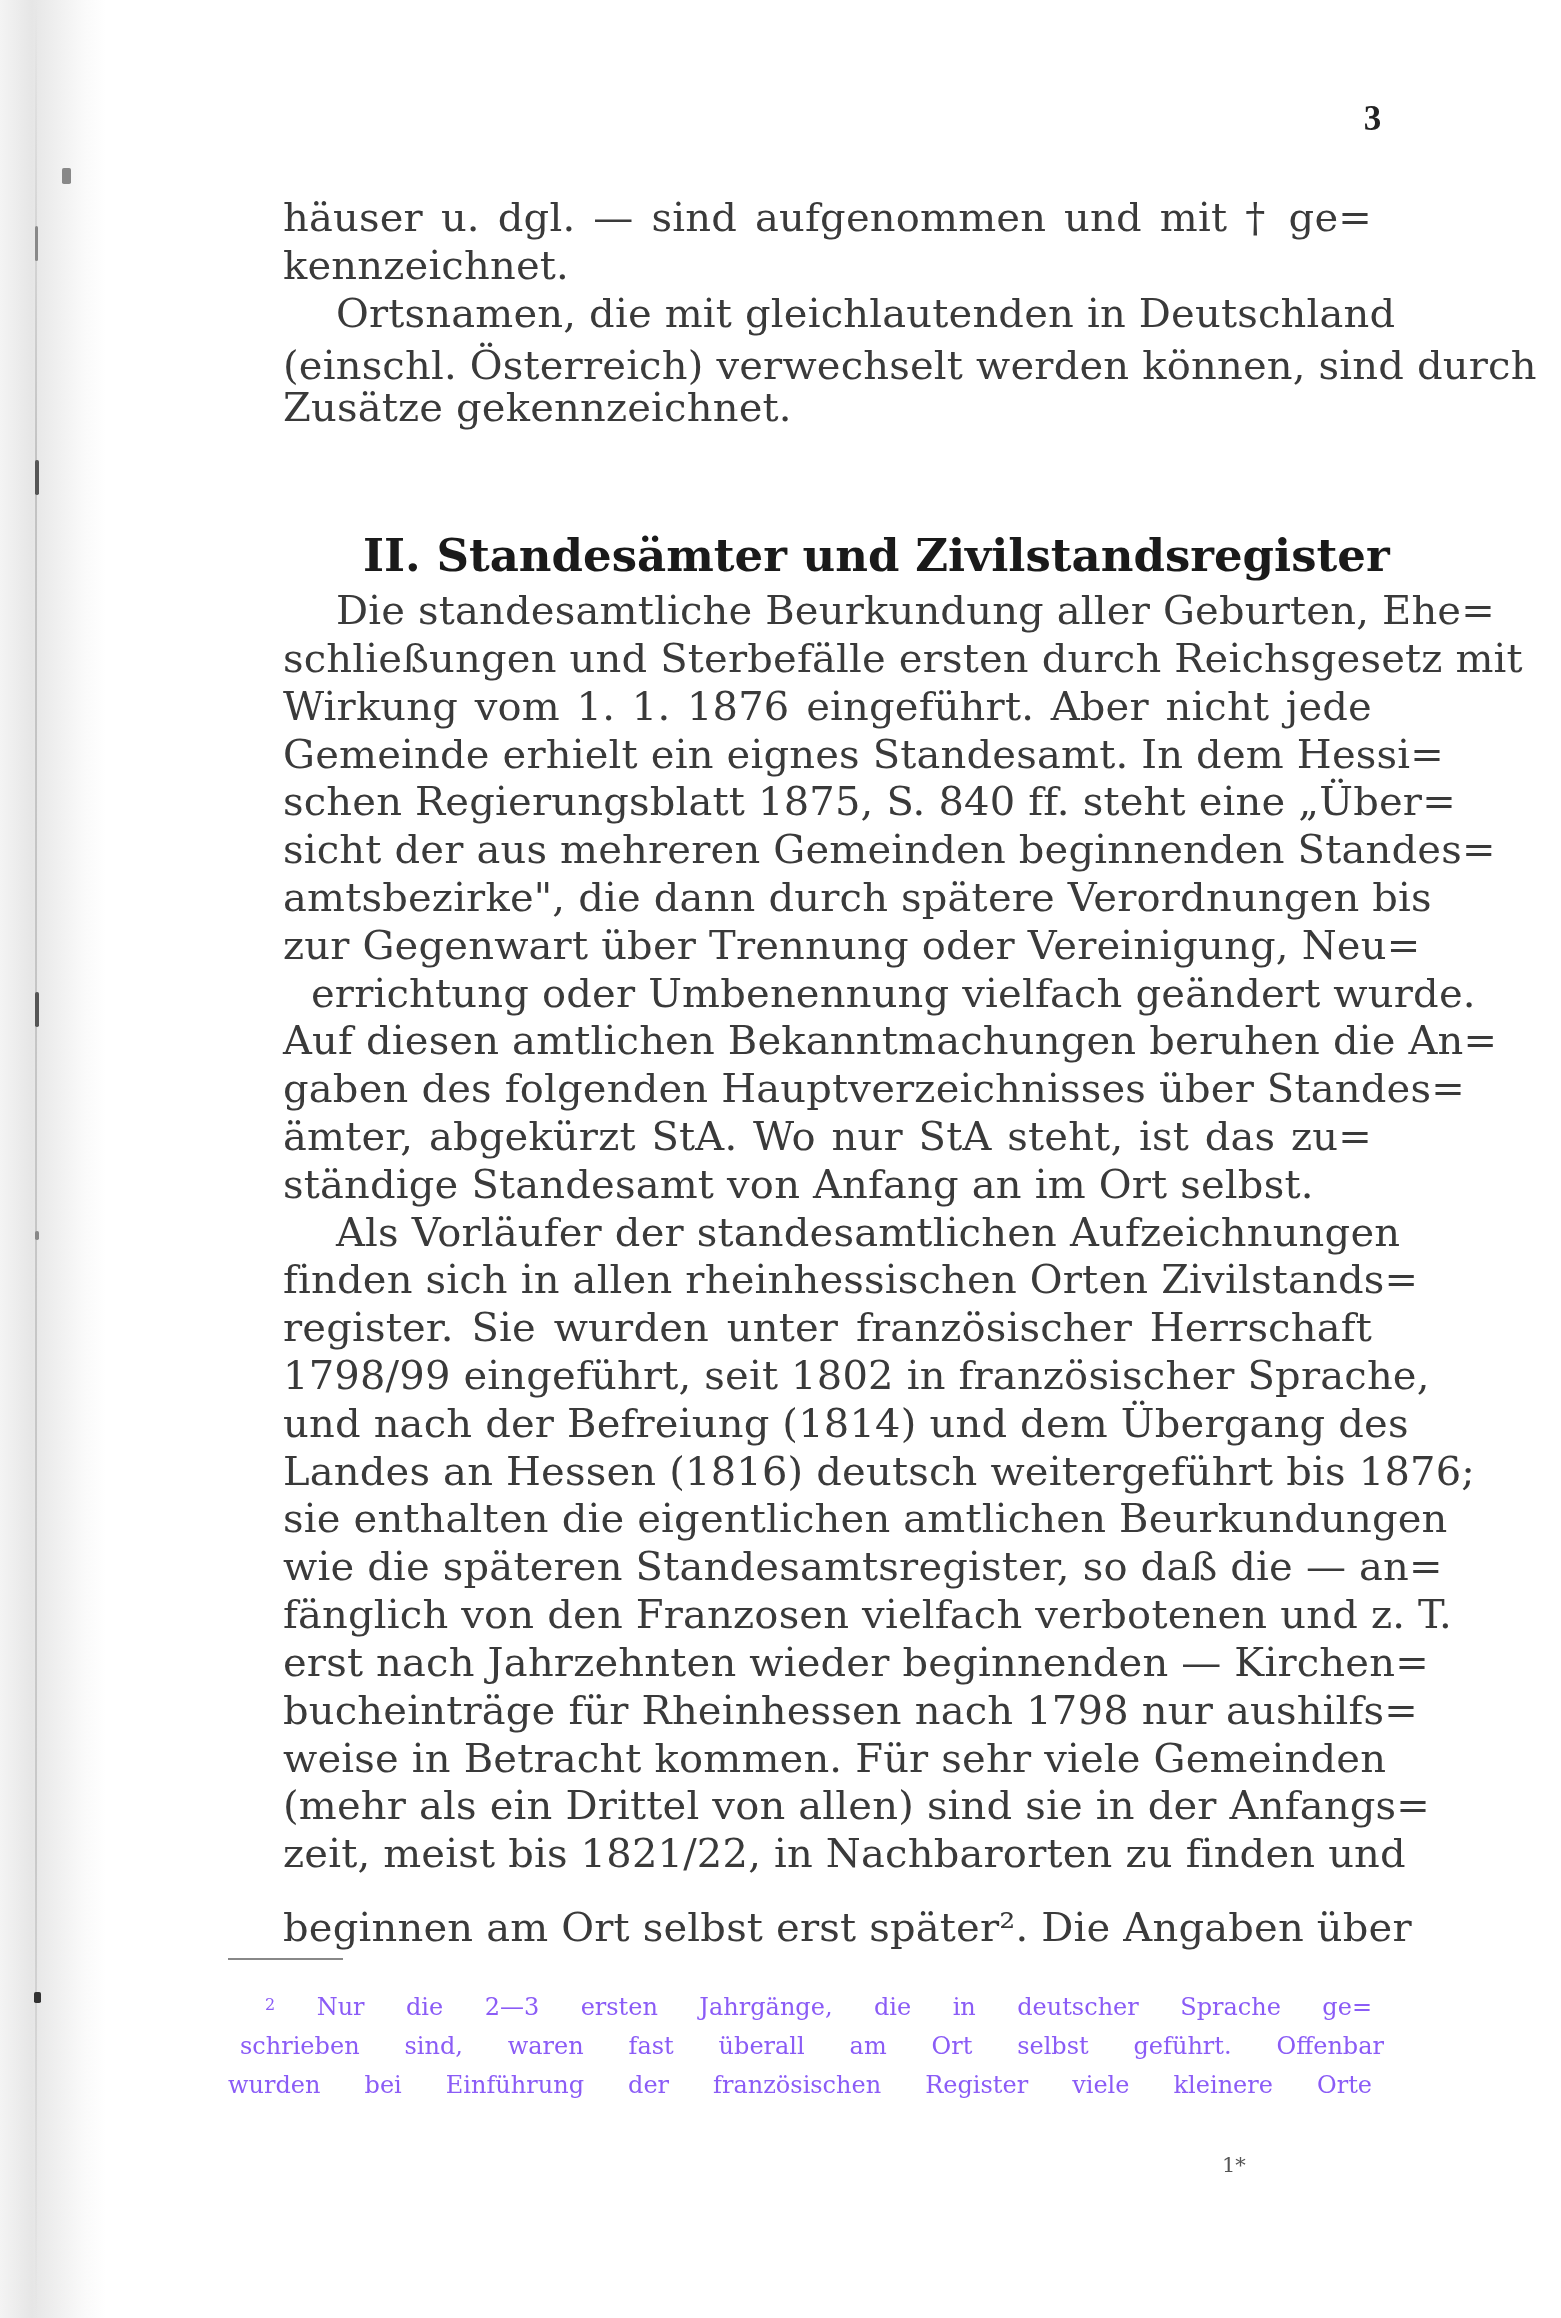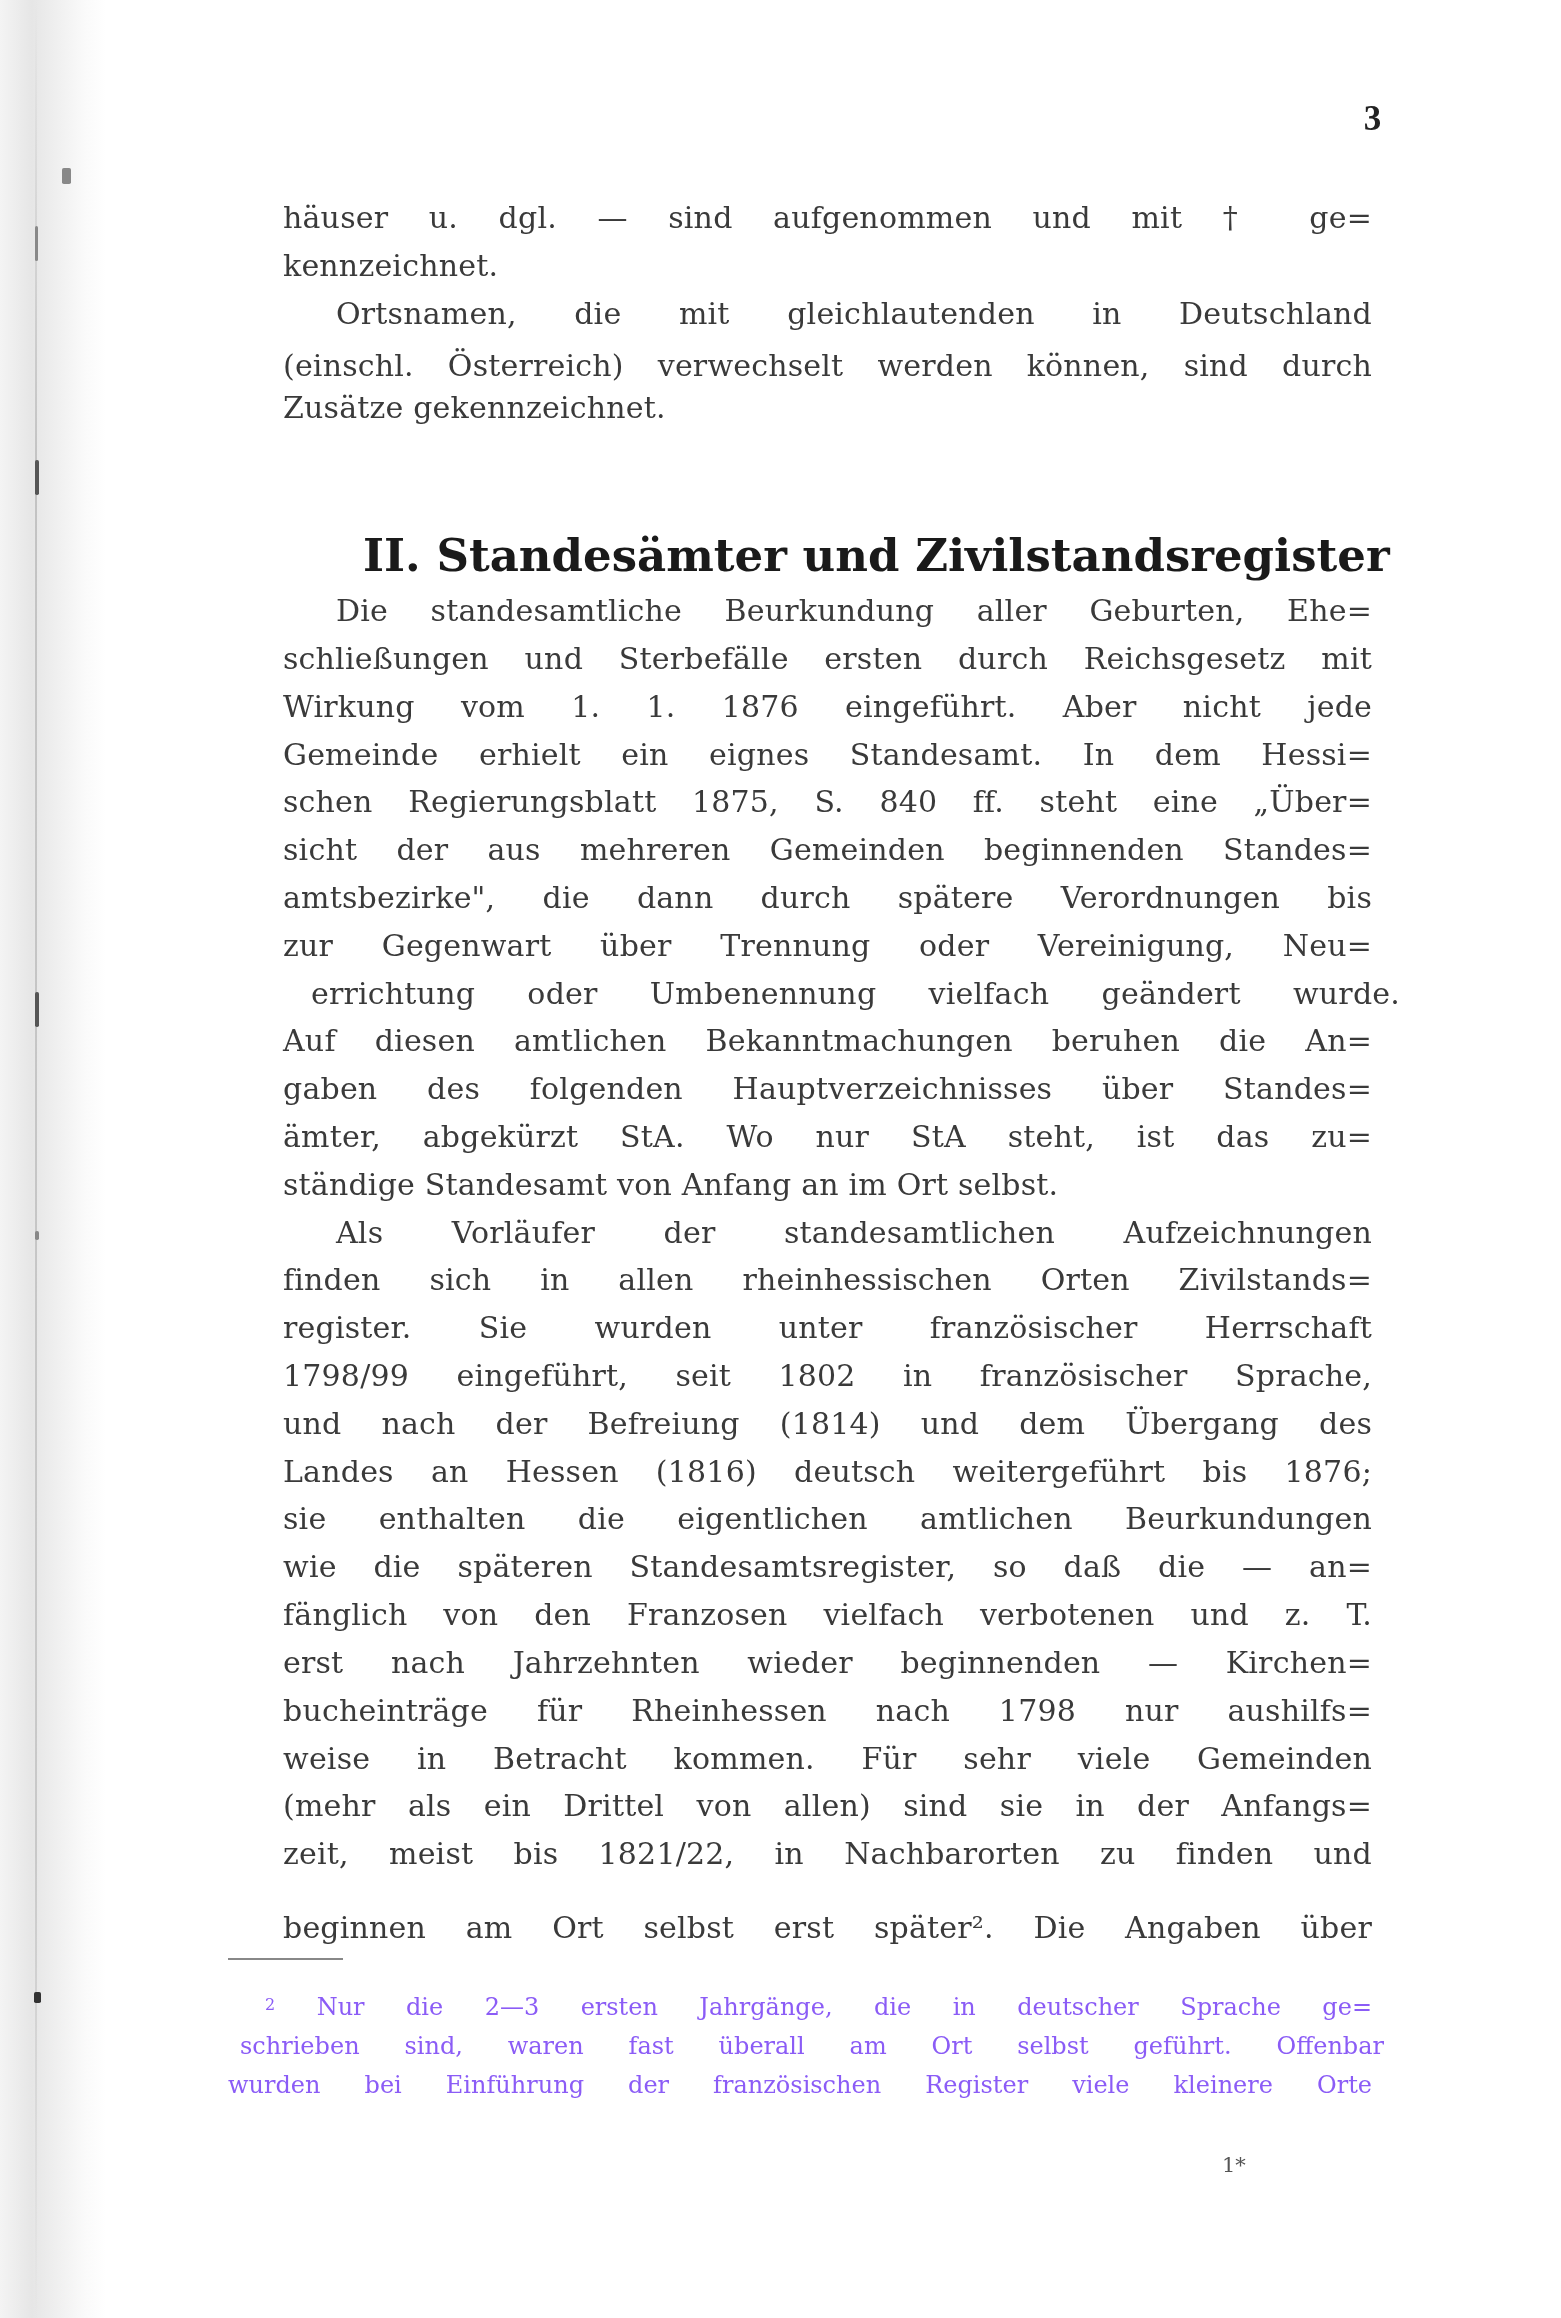--- a/index.html
+++ b/index.html
@@ -17,21 +17,21 @@
     position:absolute; left:35px; top:0; width:1.8px; height:2319px;
     background:linear-gradient(to bottom, rgba(180,180,180,0) 0%, rgba(170,170,170,.6) 20%, rgba(170,170,170,.5) 80%, rgba(170,170,170,0) 100%);
   }
   .mark { position:absolute; background:#888; border-radius:1.8px; }
   .page-number {
     position:absolute; left:1355px; top:99px; width:35px; text-align:center;
     font-family:"Liberation Serif", serif; font-weight:bold; font-size:35px; color:#222;
   }
   .line {
     position:absolute; left:283px; width:1089px;
-    font-size:30px; line-height:35px; height:35px;
+    font-size:40px; line-height:35px; height:35px;
     text-align:justify; text-align-last:justify; white-space:nowrap;
     letter-spacing:0.2px;
   }
   .line.last { text-align-last:left; }
   .line.indent { padding-left:53px; width:1036px; }
   .heading {
     position:absolute; left:363px; top:535px; width:903px;
     font-family:"DejaVu Serif", serif; font-weight:bold; font-size:45px; line-height:42px;
     color:#1a1a1a; text-align:left; white-space:nowrap;
   }

